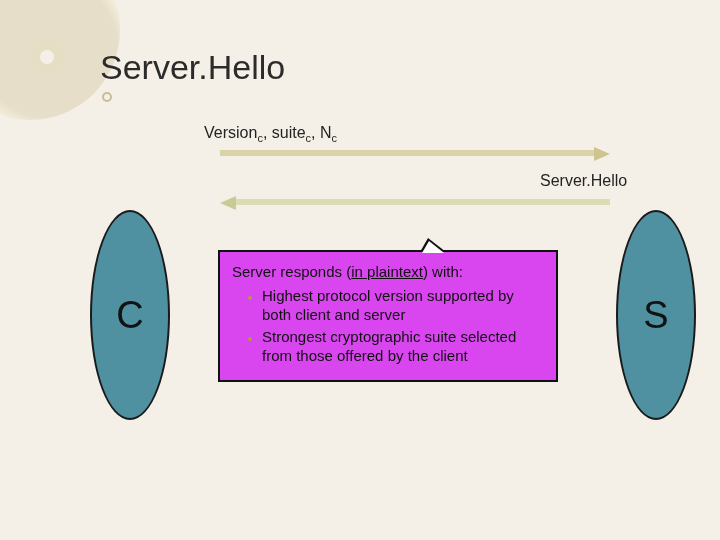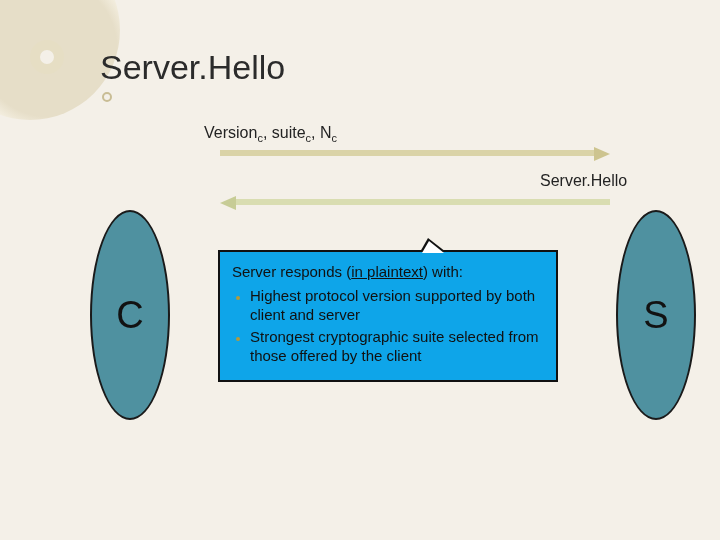--- a/index.html
+++ b/index.html
@@ -92,21 +92,21 @@
   .lbl1 { left: 204px; top: 124px; }
   .lbl2 { left: 540px; top: 172px; }
 
   .lbl1 sub { font-size: 11px; vertical-align: sub; }
 
   .infobox {
     position: absolute;
     left: 218px; top: 250px;
     width: 340px;
     border: 2px solid #111;
-    background: #0ea5e9;
+    background: #d946ef;
     padding: 10px 12px 12px 12px;
     font-size: 15px;
     line-height: 1.3;
     color: #111;
   }
   
   .infobox::before {
     content: "";
     position: absolute;
     top: -14px; left: 200px;
@@ -118,21 +118,21 @@
   .infobox::after {
     content: "";
     position: absolute;
     top: -11px; left: 202px;
     width: 0; height: 0;
     border-left: 7px solid transparent;
     border-right: 15px solid transparent;
     border-bottom: 12px solid #fff;
   }
   .infobox ul { margin: 4px 0 0 0; padding-left: 18px; }
-  .infobox li { margin-bottom: 2px; }
+  .infobox li { margin-bottom: 2px; margin-left: 12px; }
   .infobox li::marker { color: #b39a3a; font-size: 12px; }
   .underline { text-decoration: underline; }
 </style>
 </head>
 <body>
 
 <div class="deco-outer"></div>
 <div class="deco-ring"></div>
 <div class="deco-dot"></div>
 

